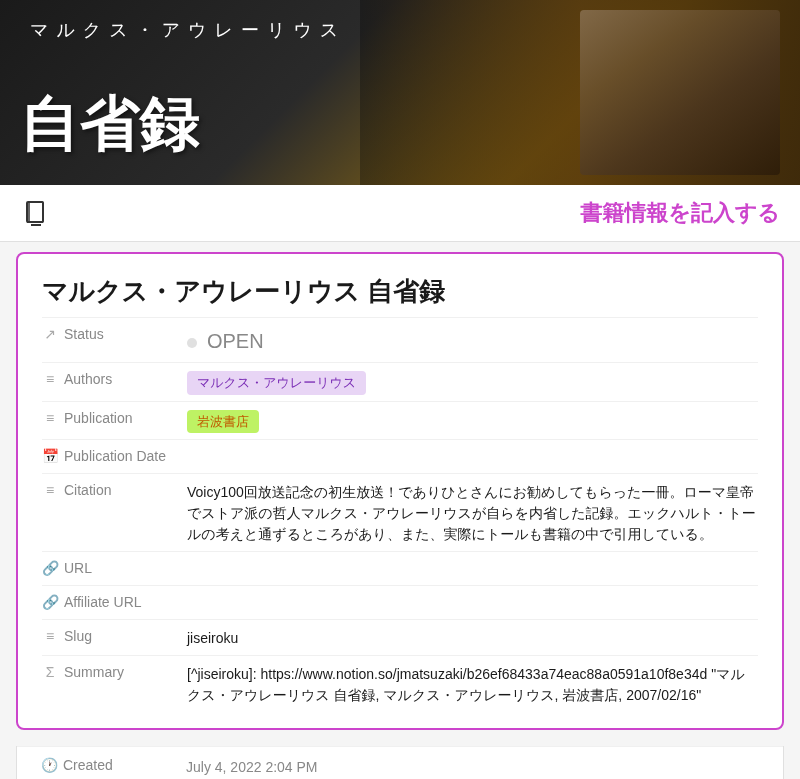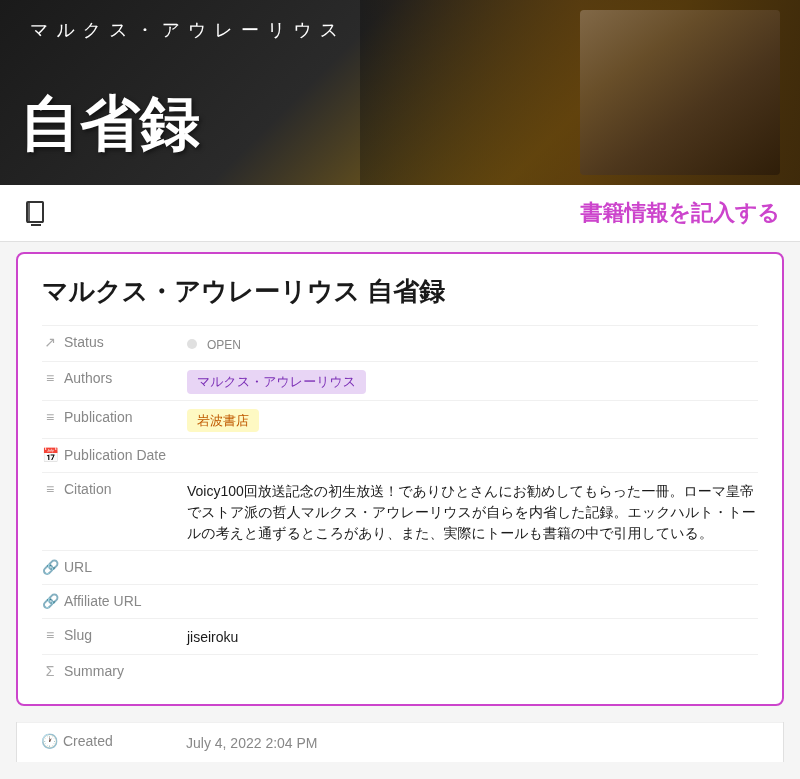--- a/index.html
+++ b/index.html
@@ -96,21 +96,21 @@
       background: #ffffff;
       border: 2px solid #cc44cc;
       border-radius: 8px;
       padding: 20px 24px 16px 24px;
     }
 
     .card-title {
       font-size: 26px;
       font-weight: 700;
       color: #1a1a1a;
-      margin-bottom: 16px;
+      margin-bottom: 8px;
       font-family: "Hiragino Sans", "Yu Gothic", sans-serif;
     }
 
     
     .field-row {
       display: flex;
       align-items: flex-start;
       padding: 6px 0;
       border-top: 1px solid #f0f0f0;
       min-height: 34px;
@@ -148,37 +148,37 @@
     .status-dot {
       display: inline-block;
       width: 10px;
       height: 10px;
       border-radius: 50%;
       background: #e0e0e0;
       margin-right: 6px;
     }
     .status-text {
       color: #888;
-      font-size: 12px;
+      font-size: 20px;
     }
 
     
     .tag-badge {
       display: inline-block;
       padding: 2px 10px;
       border-radius: 4px;
       font-size: 13px;
       font-weight: 500;
     }
     .tag-author {
       background: #e8d5f5;
       color: #7a2db5;
     }
     .tag-pub {
-      background: #fef9c3;
+      background: #bef264;
       color: #c05a00;
     }
 
     
     .bottom-fields {
       margin: 0 16px;
       background: #ffffff;
       border-left: 1px solid #e0e0e0;
       border-right: 1px solid #e0e0e0;
     }
@@ -300,20 +300,21 @@
       <span>Slug</span>
     </div>
     <div class="field-value">jiseiroku</div>
   </div>
 
   <div class="field-row">
     <div class="field-label">
       <span class="field-icon">Σ</span>
       <span>Summary</span>
     </div>
+    <div class="field-value">[^jiseiroku]: https://www.notion.so/jmatsuzaki/b26ef68433a74eac88a0591a10f8e34d "マルクス・アウレーリウス 自省録, マルクス・アウレーリウス, 岩波書店, 2007/02/16"</div>
   </div>
 </div>
 
 <div class="bottom-fields">
 
   <div class="bottom-field-row">
     <div class="bottom-field-label">
       <span class="field-icon">🕐</span>
       <span>Created</span>
     </div>

